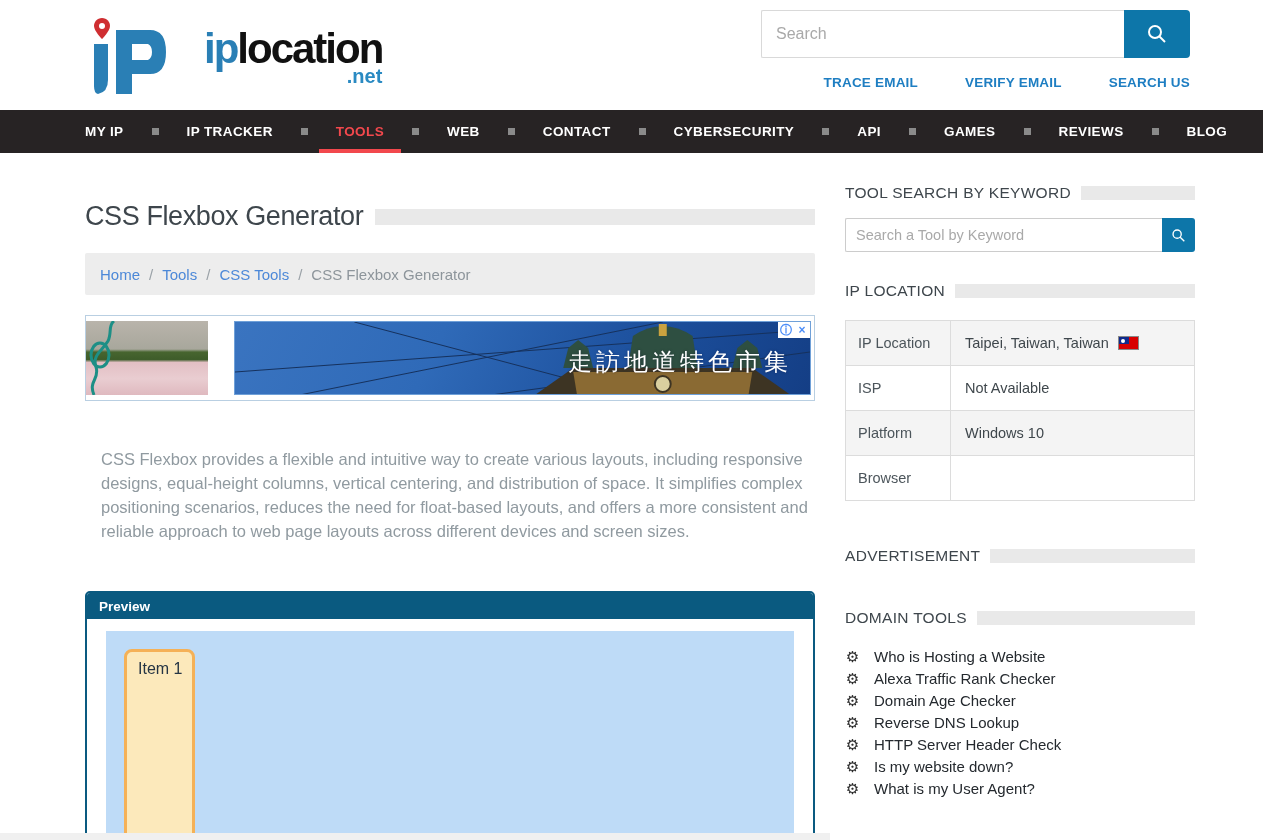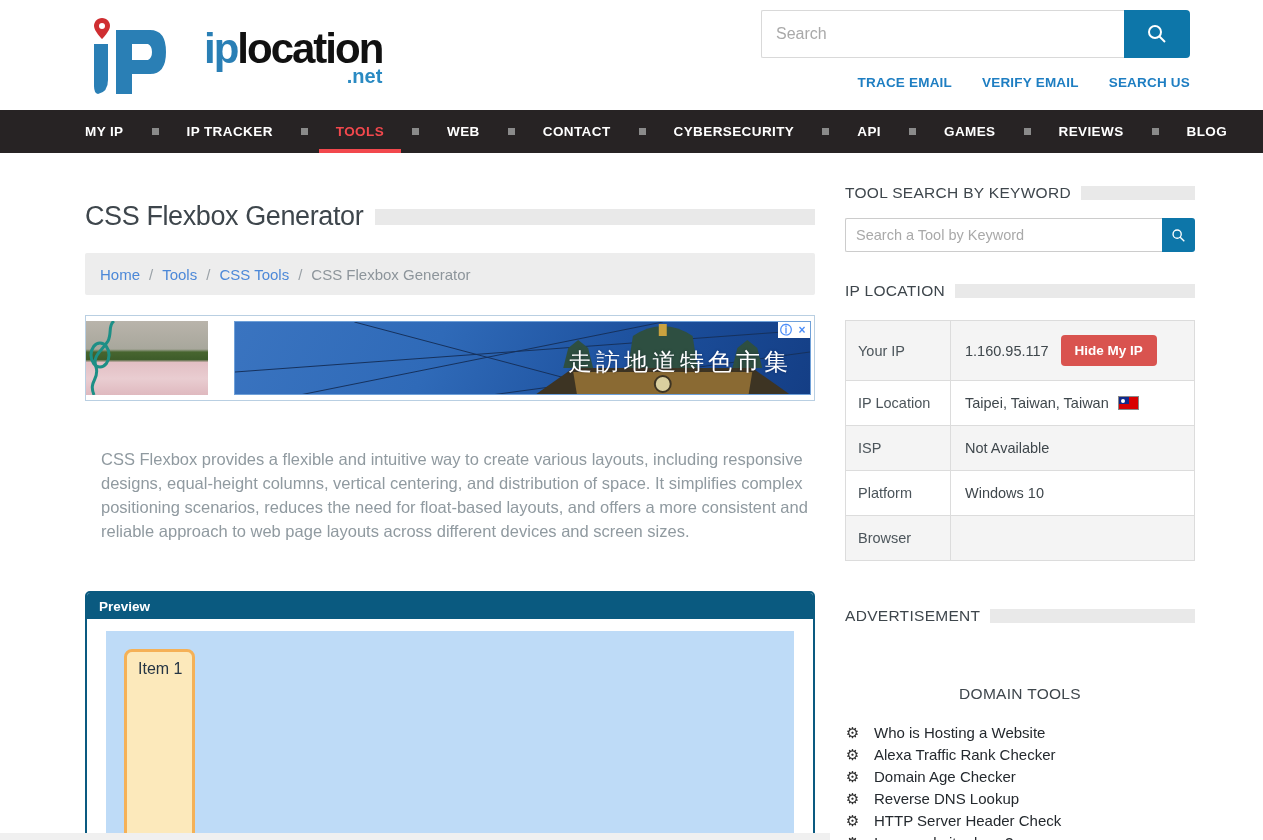--- a/index.html
+++ b/index.html
@@ -16,21 +16,21 @@
   .wordmark .line1 { font-size:42px; font-weight:bold; letter-spacing:-2px; color:#111; }
   .wordmark .line1 .ip { color:#2a7fb5; }
   .wordmark .line2 { text-align:right; font-size:20px; font-weight:bold; color:#2a8ac2; margin-top:-4px; }
   .header-right { display:flex; flex-direction:column; align-items:flex-end; }
   .search-row { display:flex; margin-top:10px; }
   .search-input { width:363px; height:48px; border:1px solid #d9d9d9; border-right:none;
     padding:0 14px; font-size:16px; color:#444; outline:none; border-radius:2px 0 0 2px; }
   .search-input::placeholder { color:#a9a9a9; }
   .search-btn { width:66px; height:48px; background:#0d76a9; border:none; cursor:pointer;
     border-radius:0 4px 4px 0; display:flex; align-items:center; justify-content:center; }
-  .header-links { display:flex; gap:30px; margin-top:17px;justify-content:center; }
+  .header-links { display:flex; gap:47px; margin-top:17px;justify-content:center; }
   .header-links a { font-size:13.5px; font-weight:bold; color:#1e7ec2; text-decoration:none;
     letter-spacing:.2px; cursor:pointer; }
 
   
   .main-nav { height:43px; background:#272324; display:flex; align-items:stretch; padding-left:85px; }
   .nav-item { display:flex; align-items:center; padding:0 17px; font-size:13.5px; font-weight:bold;
     color:#fff; letter-spacing:.4px; border-bottom:4px solid transparent; padding-top:4px; cursor:pointer; }
   .nav-item:first-child { padding-left:0; }
   .nav-item.active { color:#f2484d; border-bottom-color:#f2484d; }
   .nav-divider { width:7px; height:7px; background:#8a8a8a; align-self:center; margin:0 11px; }
@@ -78,21 +78,21 @@
   .flex-item { width:71px; background:#fce9bb; border:3px solid #f5b157; border-radius:8px;
     padding:8px 0 0 11px; font-size:16px; color:#253544; }
 
   
   .sb-heading { display:flex; align-items:center; font-size:15.5px; font-weight:500;
     color:#3e464c; letter-spacing:.3px; }
   .sb-heading .hbar { height:14px; margin-left:10px; }
   .sb-h1 { margin-top:31px; }
   .sb-h2 { margin-top:30px; }
   .sb-h3 { margin-top:46px; }
-  .sb-h4 { margin-top:60px;flex-direction:column; }
+  .sb-h4 { margin-top:44px; }
 
   .tool-search { display:flex; margin-top:16px; }
   .tool-search input { flex:1; height:34px; border:1px solid #ccc; border-right:none;
     border-radius:2px 0 0 2px; padding:0 10px; font-size:14.5px; color:#444; outline:none; }
   .tool-search input::placeholder { color:#a9a9a9; }
   .tool-search button { width:33px; height:34px; background:#0d76a9; border:none; cursor:pointer;
     border-radius:0 3px 3px 0; display:flex; align-items:center; justify-content:center; }
 
   .ip-table { margin-top:20px; width:350px; border:1px solid #dcdcdc; font-size:14.5px; }
   .ip-row { display:flex; border-bottom:1px solid #dcdcdc; align-items:center; }
@@ -256,27 +256,20 @@
           </svg>
         </button>
       </div>
 
       <h2 class="sb-heading sb-h2">
         <span>IP LOCATION</span>
         <span class="hbar"></span>
       </h2>
       <div class="ip-table">
         <div class="ip-row">
-          <div class="ip-label">Your IP</div>
-          <div class="ip-value">
-            <span>1.160.95.117</span>
-            <button class="hide-ip-btn">Hide My IP</button>
-          </div>
-        </div>
-        <div class="ip-row">
           <div class="ip-label">IP Location</div>
           <div class="ip-value">
             <span>Taipei, Taiwan, Taiwan</span>
             <span class="flag-tw"></span>
           </div>
         </div>
         <div class="ip-row">
           <div class="ip-label">ISP</div>
           <div class="ip-value">Not Available</div>
         </div>

